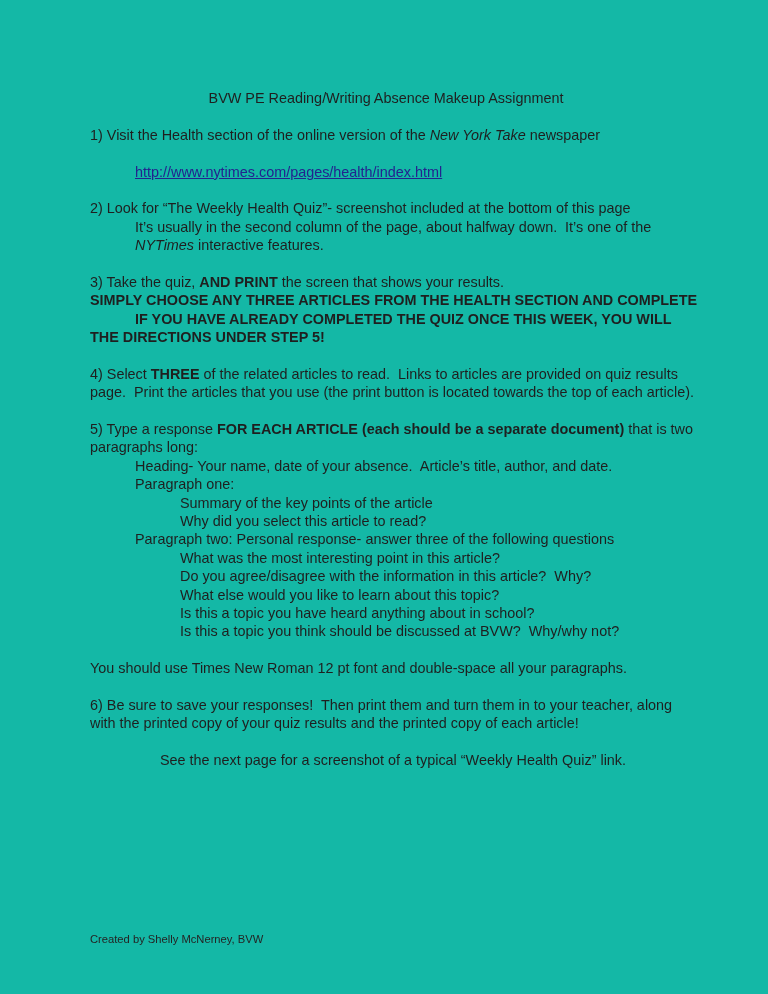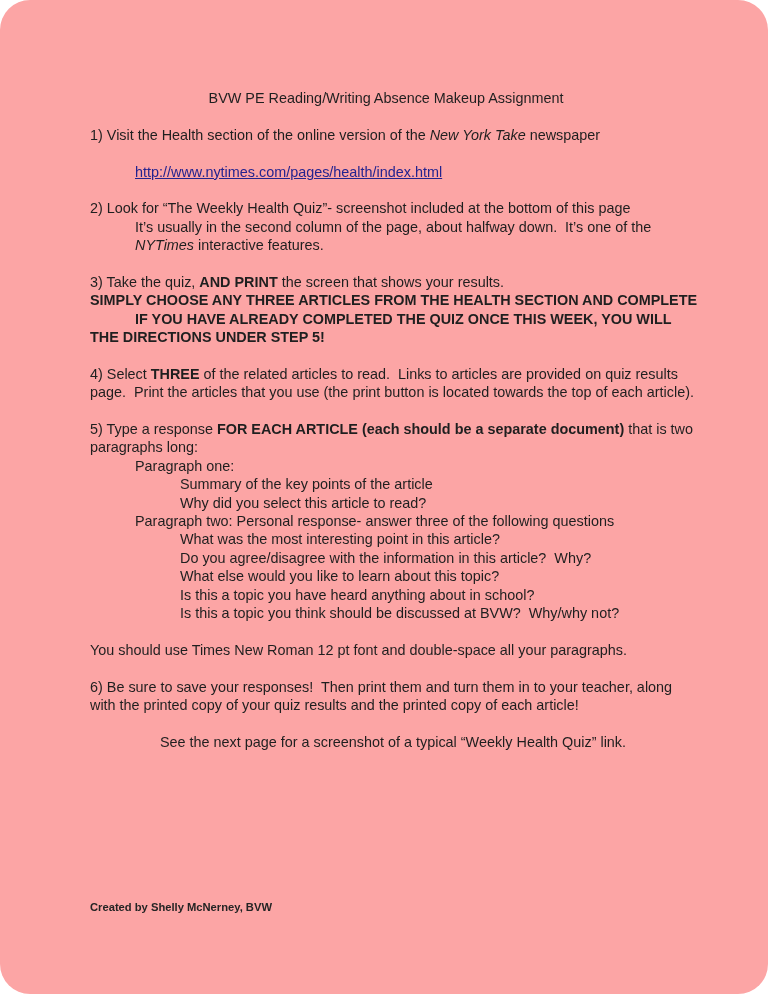--- a/index.html
+++ b/index.html
@@ -5,23 +5,22 @@
   html, body { margin: 0; padding: 0; }
   body {
     width: 768px; height: 994px;
     background: #ffffff;
     overflow: hidden;
     position: relative;
     font-family: "Liberation Sans", sans-serif;
   }
   .page {
     position: absolute; inset: 0;
-    background: #fca5a5;
+    background: #14b8a6;
     color: #1f1f1f;
-    border-radius: 30px;
   }
   .content {
     padding: 89px 60px 0 90px;
     font-size: 14.4px;
     line-height: 18.4px;
   }
   .ln {
     white-space: pre;
     height: 18.4px;
   }
@@ -32,24 +31,23 @@
   .ind15 { padding-left: 70px; }
   .b { font-weight: bold; }
   .i { font-style: italic; }
   .link {
     color: #23238f;
     text-decoration: underline;
     cursor: pointer;
   }
   .footer {
     position: absolute;
-    left: 90px; top: 901px;
+    left: 90px; top: 933px;
     font-size: 11.2px;
     color: #242424;
-    font-weight: bold;
   }
 </style>
 </head>
 <body>
 
 <div class="page">
   <div class="content">
 
     <div class="ln title gap">BVW PE Reading/Writing Absence Makeup Assignment</div>
 
@@ -64,20 +62,21 @@
     <div class="ln"><span>3) Take the quiz, </span><span class="b">AND PRINT</span><span> the screen that shows your results.</span></div>
     <div class="ln b"><span>SIMPLY CHOOSE ANY THREE ARTICLES FROM THE HEALTH SECTION AND COMPLETE</span></div>
     <div class="ln ind1 b"><span>IF YOU HAVE ALREADY COMPLETED THE QUIZ ONCE THIS WEEK, YOU WILL</span></div>
     <div class="ln b gap"><span>THE DIRECTIONS UNDER STEP 5!</span></div>
 
     <div class="ln"><span>4) Select </span><span class="b">THREE</span><span> of the related articles to read.  Links to articles are provided on quiz results</span></div>
     <div class="ln gap"><span>page.  Print the articles that you use (the print button is located towards the top of each article).</span></div>
 
     <div class="ln"><span>5) Type a response </span><span class="b">FOR EACH ARTICLE (each should be a separate document)</span><span> that is two</span></div>
     <div class="ln"><span>paragraphs long:</span></div>
+    <div class="ln ind1"><span>Heading- Your name, date of your absence.  Article’s title, author, and date.</span></div>
     <div class="ln ind1"><span>Paragraph one:</span></div>
     <div class="ln ind2"><span>Summary of the key points of the article</span></div>
     <div class="ln ind2"><span>Why did you select this article to read?</span></div>
     <div class="ln ind1"><span>Paragraph two: Personal response- answer three of the following questions</span></div>
     <div class="ln ind2"><span>What was the most interesting point in this article?</span></div>
     <div class="ln ind2"><span>Do you agree/disagree with the information in this article?  Why?</span></div>
     <div class="ln ind2"><span>What else would you like to learn about this topic?</span></div>
     <div class="ln ind2"><span>Is this a topic you have heard anything about in school?</span></div>
     <div class="ln ind2 gap"><span>Is this a topic you think should be discussed at BVW?  Why/why not?</span></div>
 

